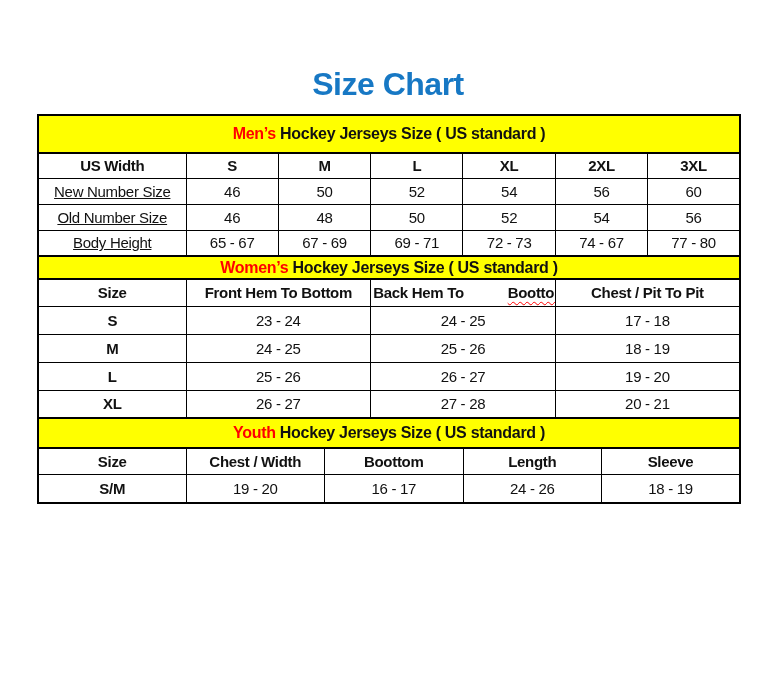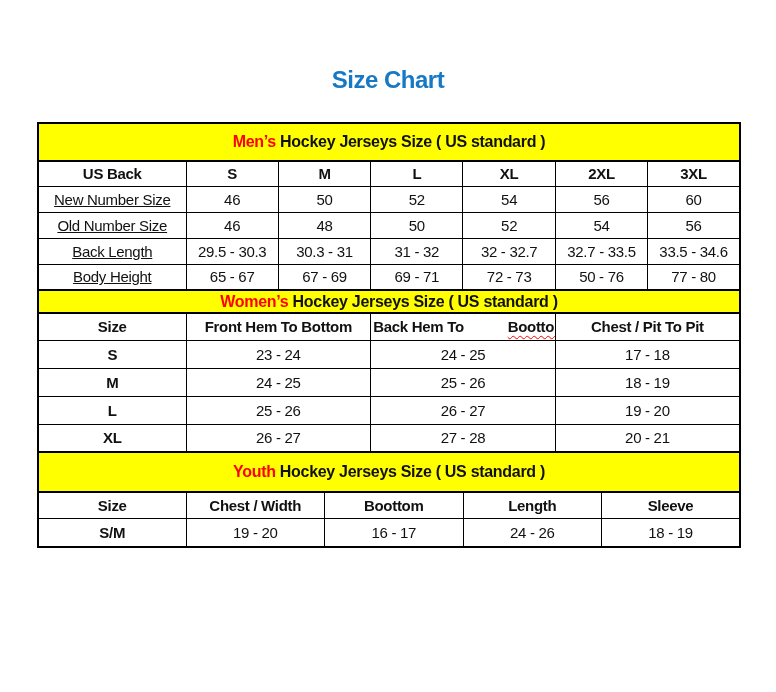--- a/index.html
+++ b/index.html
@@ -17,28 +17,28 @@
     font-family:"Liberation Sans","DejaVu Sans",sans-serif;
     color:var(--text_color);
     position:relative;
     overflow:hidden;
   }
   .sheet{position:absolute;inset:0;background:var(--page_bg);}
   .page-title{
     position:absolute;
     top:66px;left:0;width:776px;
     text-align:center;
-    font-size:24px;
+    font-size:32px;
     font-weight:bold;
     letter-spacing:-0.5px;
     color:var(--title_blue);
   }
   .tables-wrap{
     position:absolute;
-    left:37px;top:122px;width:704px;
+    left:37px;top:114px;width:704px;
   }
   table.section-table{
     width:704px;
     table-layout:fixed;
     border-collapse:collapse;
     border:2px solid var(--border_color);
   }
   table.section-table + table.section-table{margin-top:-2px;}
   .section-table td,.section-table th{
     border:1px solid var(--border_color);
@@ -61,21 +61,21 @@
   tr.head th{font-weight:bold;}
   tr.data th{font-weight:bold;}
   tr.data td.rowlabel{font-weight:normal;text-decoration:underline;}
   
   .t-men tr.band td{height:38px;}
   .t-men tr.head th{height:25px;}
   .t-men tr.data td,.t-men tr.data th{height:26px;}
   .t-women tr.band td{height:23px;}
   .t-women tr.head th{height:27px;}
   .t-women tr.data td,.t-women tr.data th{height:28px;}
-  .t-youth tr.band td{height:40px;}
+  .t-youth tr.band td{height:30px;}
   .t-youth tr.head th{height:26px;}
   .t-youth tr.data td,.t-youth tr.data th{height:29px;}
   .misspelled{
     text-decoration:underline;
     text-decoration-style:wavy;
     text-decoration-color:var(--accent_red);
     text-decoration-thickness:1px;
     text-underline-offset:3px;
     margin-left:40px;
   }
@@ -92,21 +92,21 @@
     <table class="section-table t-men">
       <colgroup>
           <col class="c-label">
           <col span="6">
         </colgroup>
       <tbody>
         <tr class="band">
           <td colspan="7"><span class="accent">Men’s</span><span> Hockey Jerseys Size ( US standard )</span></td>
         </tr>
         <tr class="head">
-          <th>US Back</th>
+          <th>US Width</th>
           <th>S</th>
           <th>M</th>
           <th>L</th>
           <th>XL</th>
           <th>2XL</th>
           <th>3XL</th>
         </tr>
         <tr class="data">
           <td class="rowlabel">New Number Size</td>
           <td>46</td>
@@ -119,35 +119,26 @@
         <tr class="data">
           <td class="rowlabel">Old Number Size</td>
           <td>46</td>
           <td>48</td>
           <td>50</td>
           <td>52</td>
           <td>54</td>
           <td>56</td>
         </tr>
         <tr class="data">
-          <td class="rowlabel">Back Length</td>
-          <td>29.5 - 30.3</td>
-          <td>30.3 - 31</td>
-          <td>31 - 32</td>
-          <td>32 - 32.7</td>
-          <td>32.7 - 33.5</td>
-          <td>33.5 - 34.6</td>
-        </tr>
-        <tr class="data">
           <td class="rowlabel">Body Height</td>
           <td>65 - 67</td>
           <td>67 - 69</td>
           <td>69 - 71</td>
           <td>72 - 73</td>
-          <td>50 - 76</td>
+          <td>74 - 67</td>
           <td>77 - 80</td>
         </tr>
       </tbody>
     </table>
 
     <table class="section-table t-women">
       <colgroup>
           <col class="c-label">
           <col span="3">
         </colgroup>

